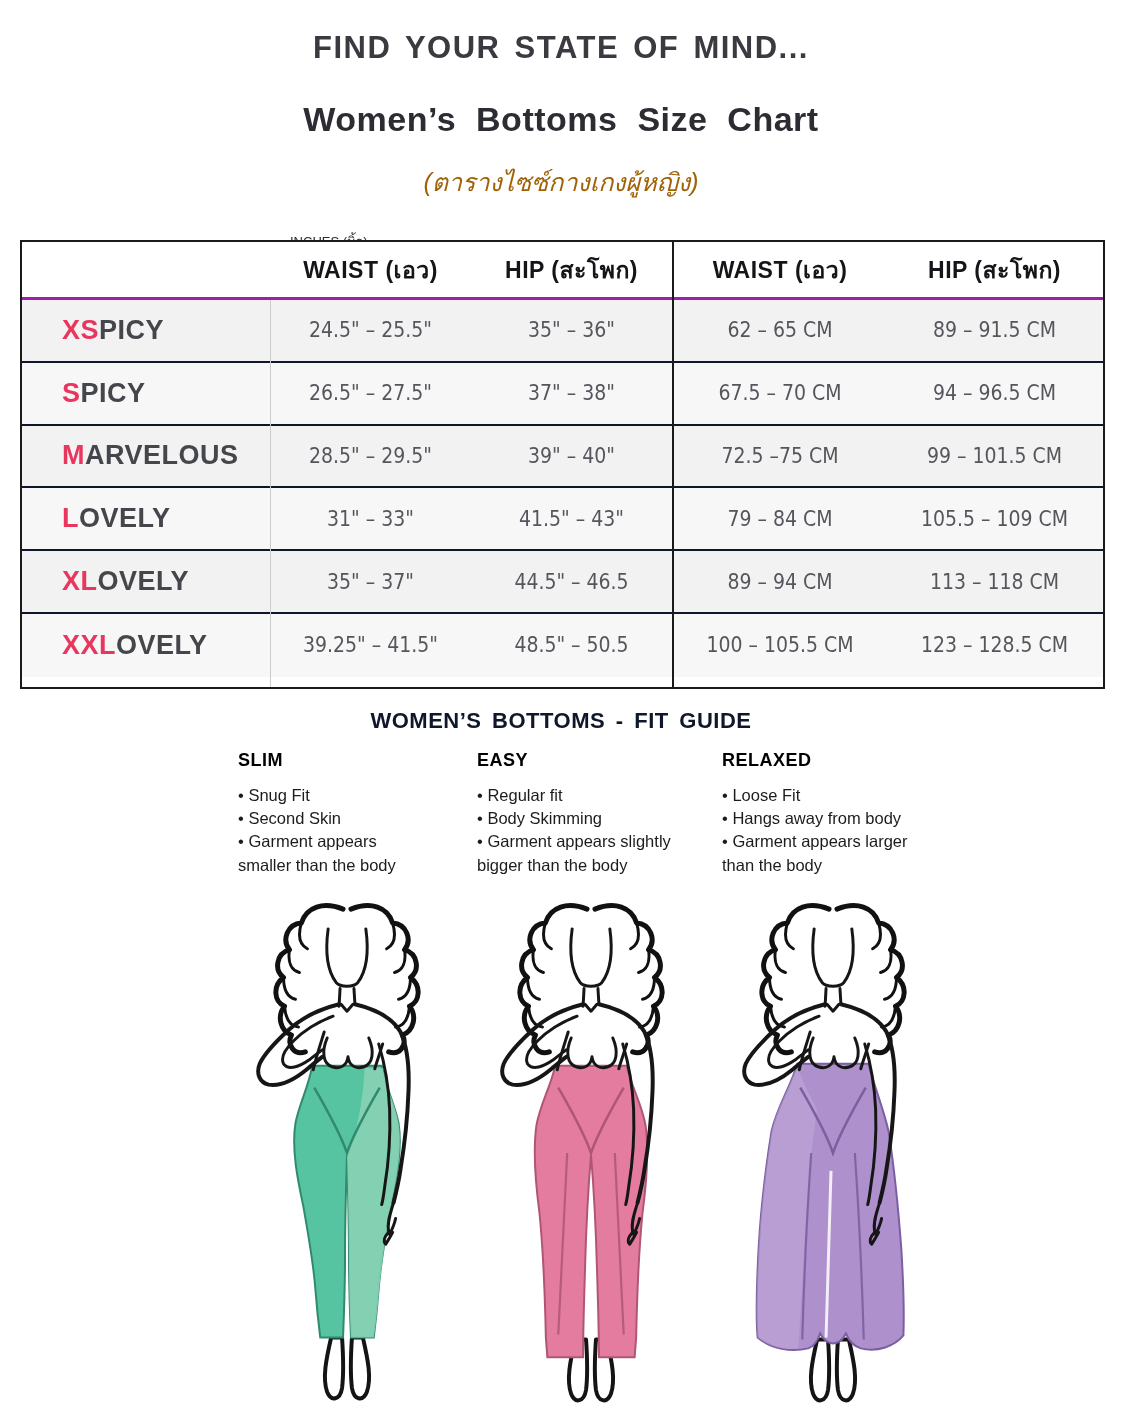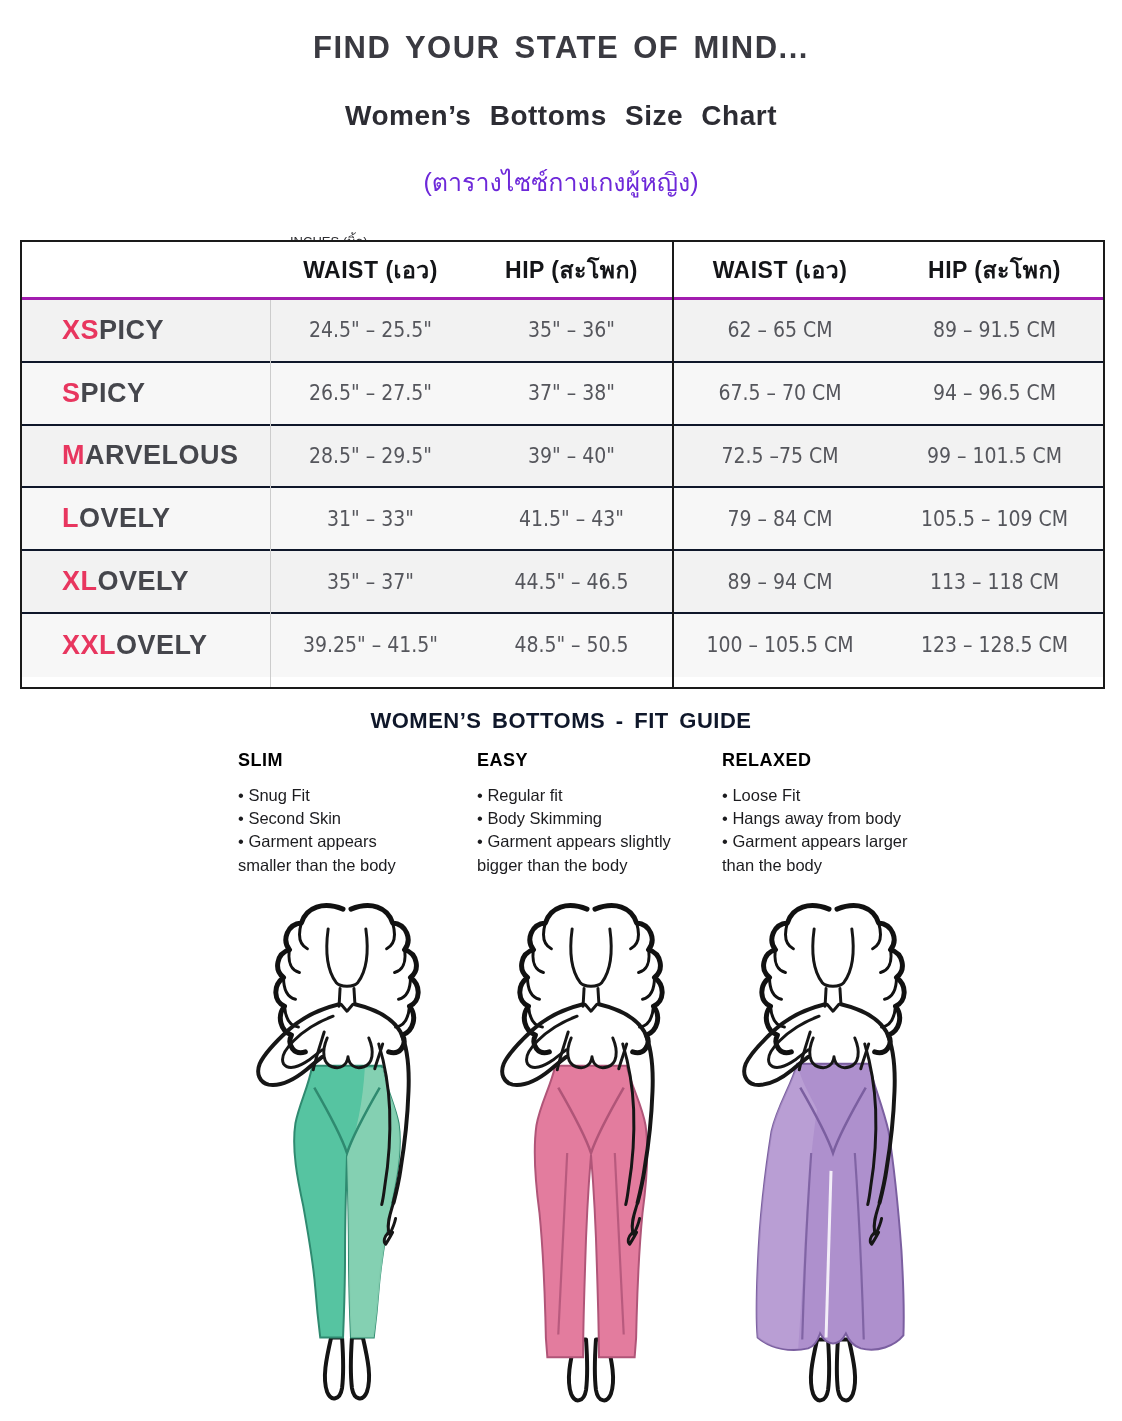--- a/index.html
+++ b/index.html
@@ -3,23 +3,23 @@
 <meta charset="utf-8">
 <style>
   html,body{margin:0;padding:0;background:#fff;}
   #page{position:relative;width:1122px;height:1421px;background:#fff;overflow:hidden;
         font-family:"Liberation Sans",sans-serif;color:#2f2f35;}
 
   
   .h-find{position:absolute;top:30px;left:0;width:100%;text-align:center;
           font-size:31px;font-weight:bold;letter-spacing:1.5px;word-spacing:4px;color:#3a3a41;}
   .h-title{position:absolute;top:100px;left:0;width:100%;text-align:center;
-           font-size:28px;font-weight:bold;letter-spacing:.5px;word-spacing:10px;color:#2c2c33;}
+           font-size:34px;font-weight:bold;letter-spacing:.5px;word-spacing:10px;color:#2c2c33;}
   .h-thai{position:absolute;top:162px;left:0;width:100%;text-align:center;
-          font-size:25px;font-weight:normal;color:#6d28d9;}
+          font-size:25px;font-weight:normal;color:#a16207;font-style:italic;}
 
   
   .unit-label{position:absolute;top:231px;font-size:13px;color:#2b2b2f;text-align:left;
               font-family:"Liberation Sans",sans-serif;}
   .unit-inches{left:290px;width:380px;}
   .unit-cm{left:692px;width:410px;}
 
   
   .size-table{position:absolute;left:20px;top:240px;width:1085px;height:449px;
               border:2px solid #1a1a1a;background:#fff;box-sizing:border-box;}

